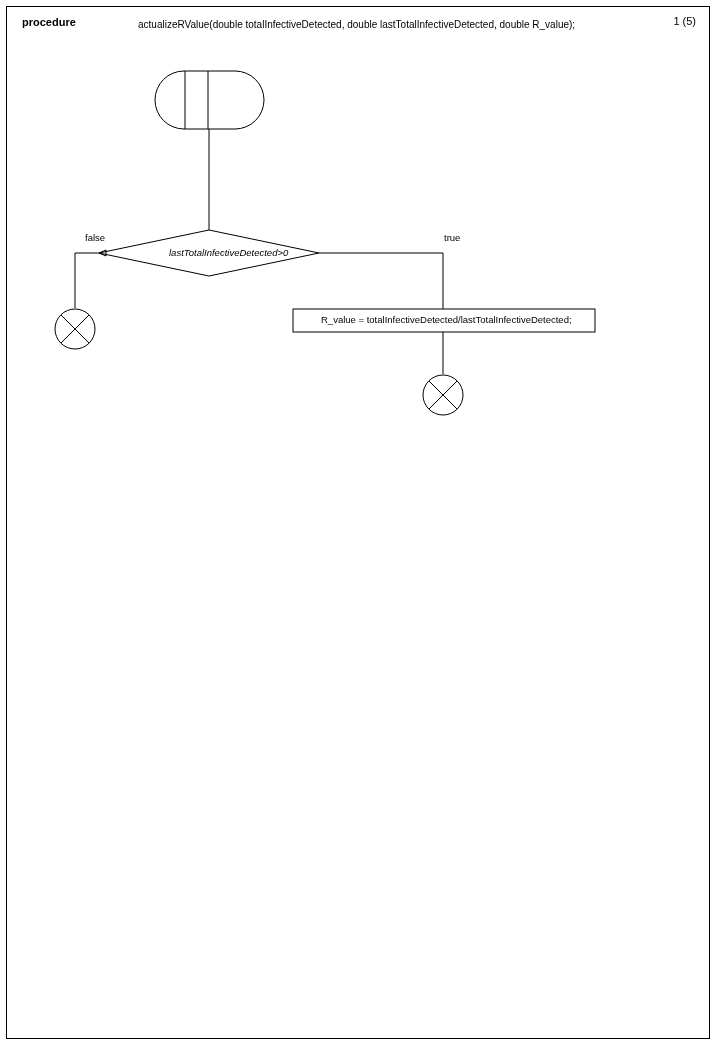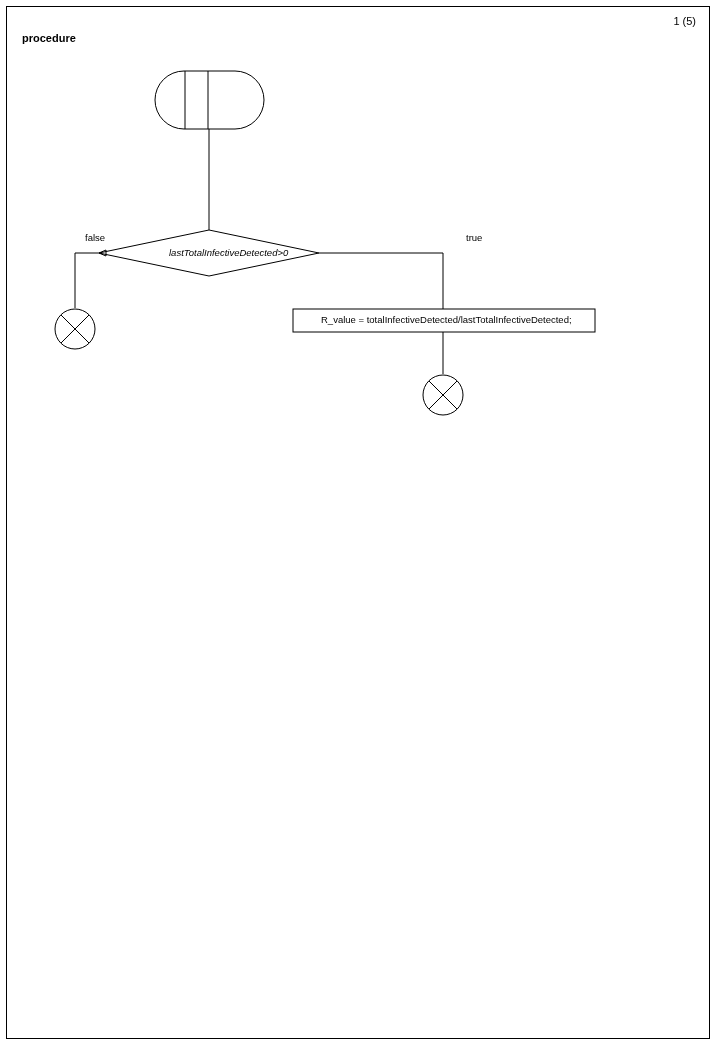--- a/index.html
+++ b/index.html
@@ -27,21 +27,20 @@
     box-sizing: border-box;
   }
   #header-keyword {
     position: absolute;
     left: 22px;
     top: 16px;
     font-size: 11px;
     font-weight: bold;
     color: #000000;
     white-space: nowrap;
-    margin-top: 16px;
   }
   #header-signature {
     position: absolute;
     left: 138px;
     top: 19px;
     font-size: 10px;
     color: #000000;
     white-space: nowrap;
   }
   #header-page {
@@ -79,37 +78,38 @@
   #decision-label {
     left: 148px;
     top: 247px;
     font-style: italic;
   }
   #branch-false-label {
     left: 64px;
     top: 232px;
   }
   #branch-true-label {
-    left: 445px;
+    left: 423px;
     top: 232px;
   }
   #assignment-label {
     left: 300px;
     top: 314px;
   }
 </style>
 </head>
 <body>
 
 <div id="page">
 
   <div id="frame"></div>
 
   <div id="header-keyword">procedure</div>
 
+  <div id="header-signature">actualizeRValue(double totalInfectiveDetected, double lastTotalInfectiveDetected, double R_value);</div>
 
   <div id="header-page">1 (5)</div>
 
   <svg id="diagram-svg" viewBox="0 0 718 1047">
 
     <g>
       <rect class="shape" x="155" y="71" width="109" height="58" rx="29" ry="29"></rect>
       <line class="flow-line" x1="185" y1="71" x2="185" y2="129"></line>
       <line class="flow-line" x1="208" y1="71" x2="208" y2="129"></line>
     </g>

